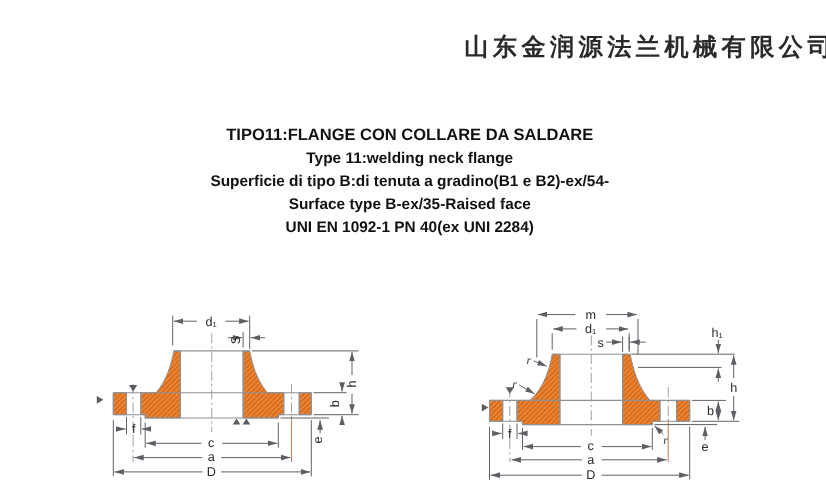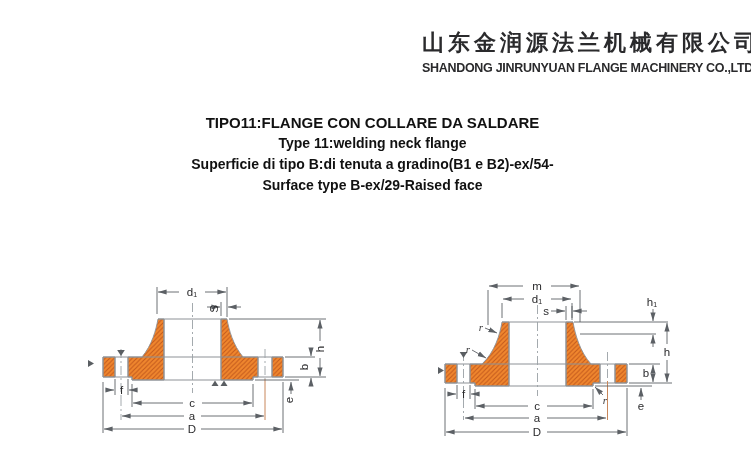--- a/index.html
+++ b/index.html
@@ -19,28 +19,28 @@
   .dim{stroke:#5c6065;stroke-width:0.9;fill:none;}
   .cl{stroke:#9aa0a5;stroke-width:0.9;fill:none;stroke-dasharray:9 3 2 3;}
   .accent{stroke:#c8865a;stroke-width:1;fill:none;}
   .mark{fill:#5a5e62;stroke:none;}
 </style>
 </head>
 <body>
 
 <div class="header">
   <div class="cn">山东金润源法兰机械有限公司</div>
-  <div class="en">SHANDONG JINRUNYUAN FLANGE MACHINERY CO.,LTD</div>
 </div>
 
 <div class="titleblock">
   <div class="t1">TIPO11:FLANGE CON COLLARE DA SALDARE</div>
   <div class="t2">Type 11:welding neck flange</div>
   <div class="t2">Superficie di tipo B:di tenuta a gradino(B1 e B2)-ex/54-</div>
-  <div class="t2">Surface type B-ex/29-Raised face</div>
+  <div class="t2">Surface type B-ex/35-Raised face</div>
+  <div class="t2">UNI EN 1092-1 PN 40(ex UNI 2284)</div>
 </div>
 
 <svg width="751" height="453" viewBox="0 0 751 453">
   <defs>
     <pattern id="hatch" patternUnits="userSpaceOnUse" width="4.5" height="4.5">
       <rect width="4.5" height="4.5" fill="#f0872e"></rect>
       <path d="M0,4.5 L4.5,0 M-1,1 L1,-1 M3.5,5.5 L5.5,3.5" stroke="#c45a1d" stroke-width="1.1"></path>
     </pattern>
     <marker id="ah" markerWidth="9" markerHeight="7" refX="8.6" refY="3" orient="auto" markerUnits="userSpaceOnUse">
       <path d="M0,0.4 L8.6,3 L0,5.6 Z" fill="#5c6065"></path>

